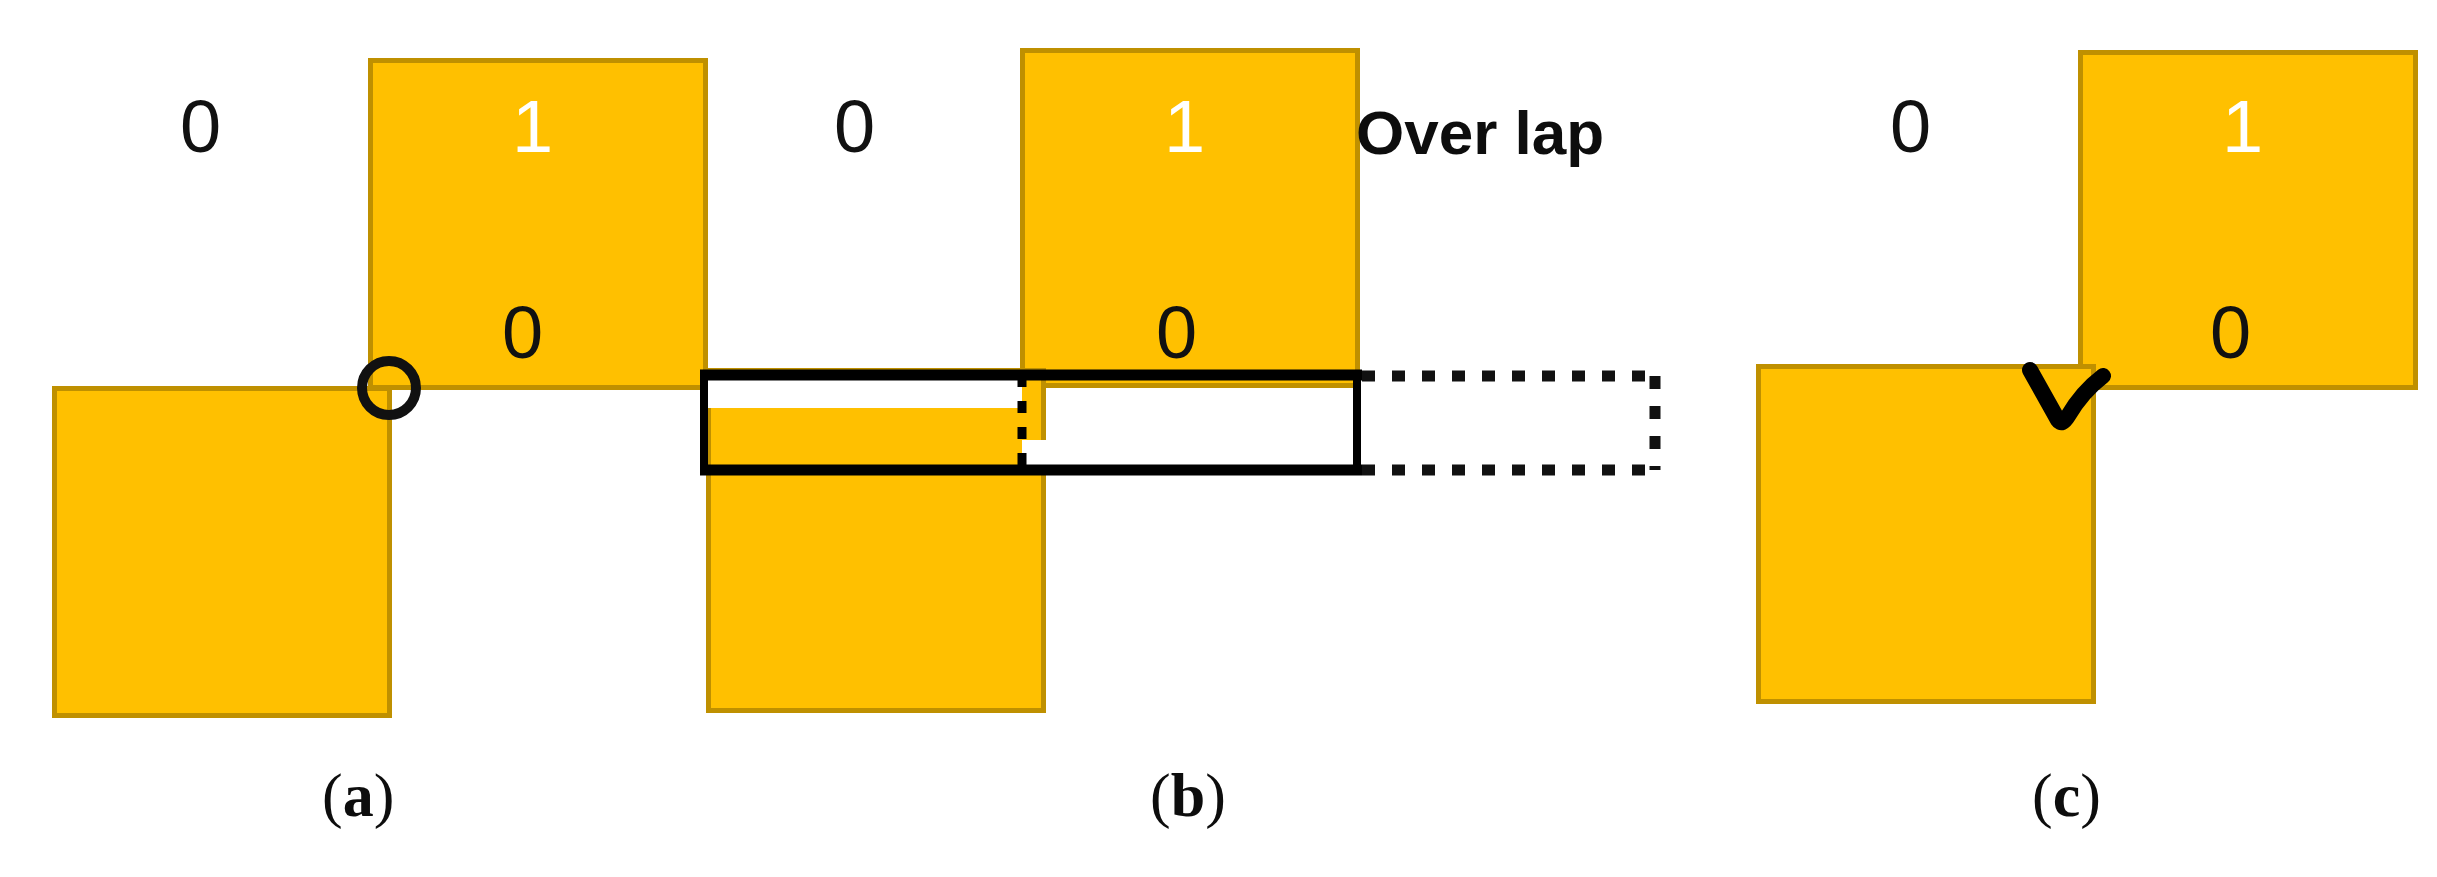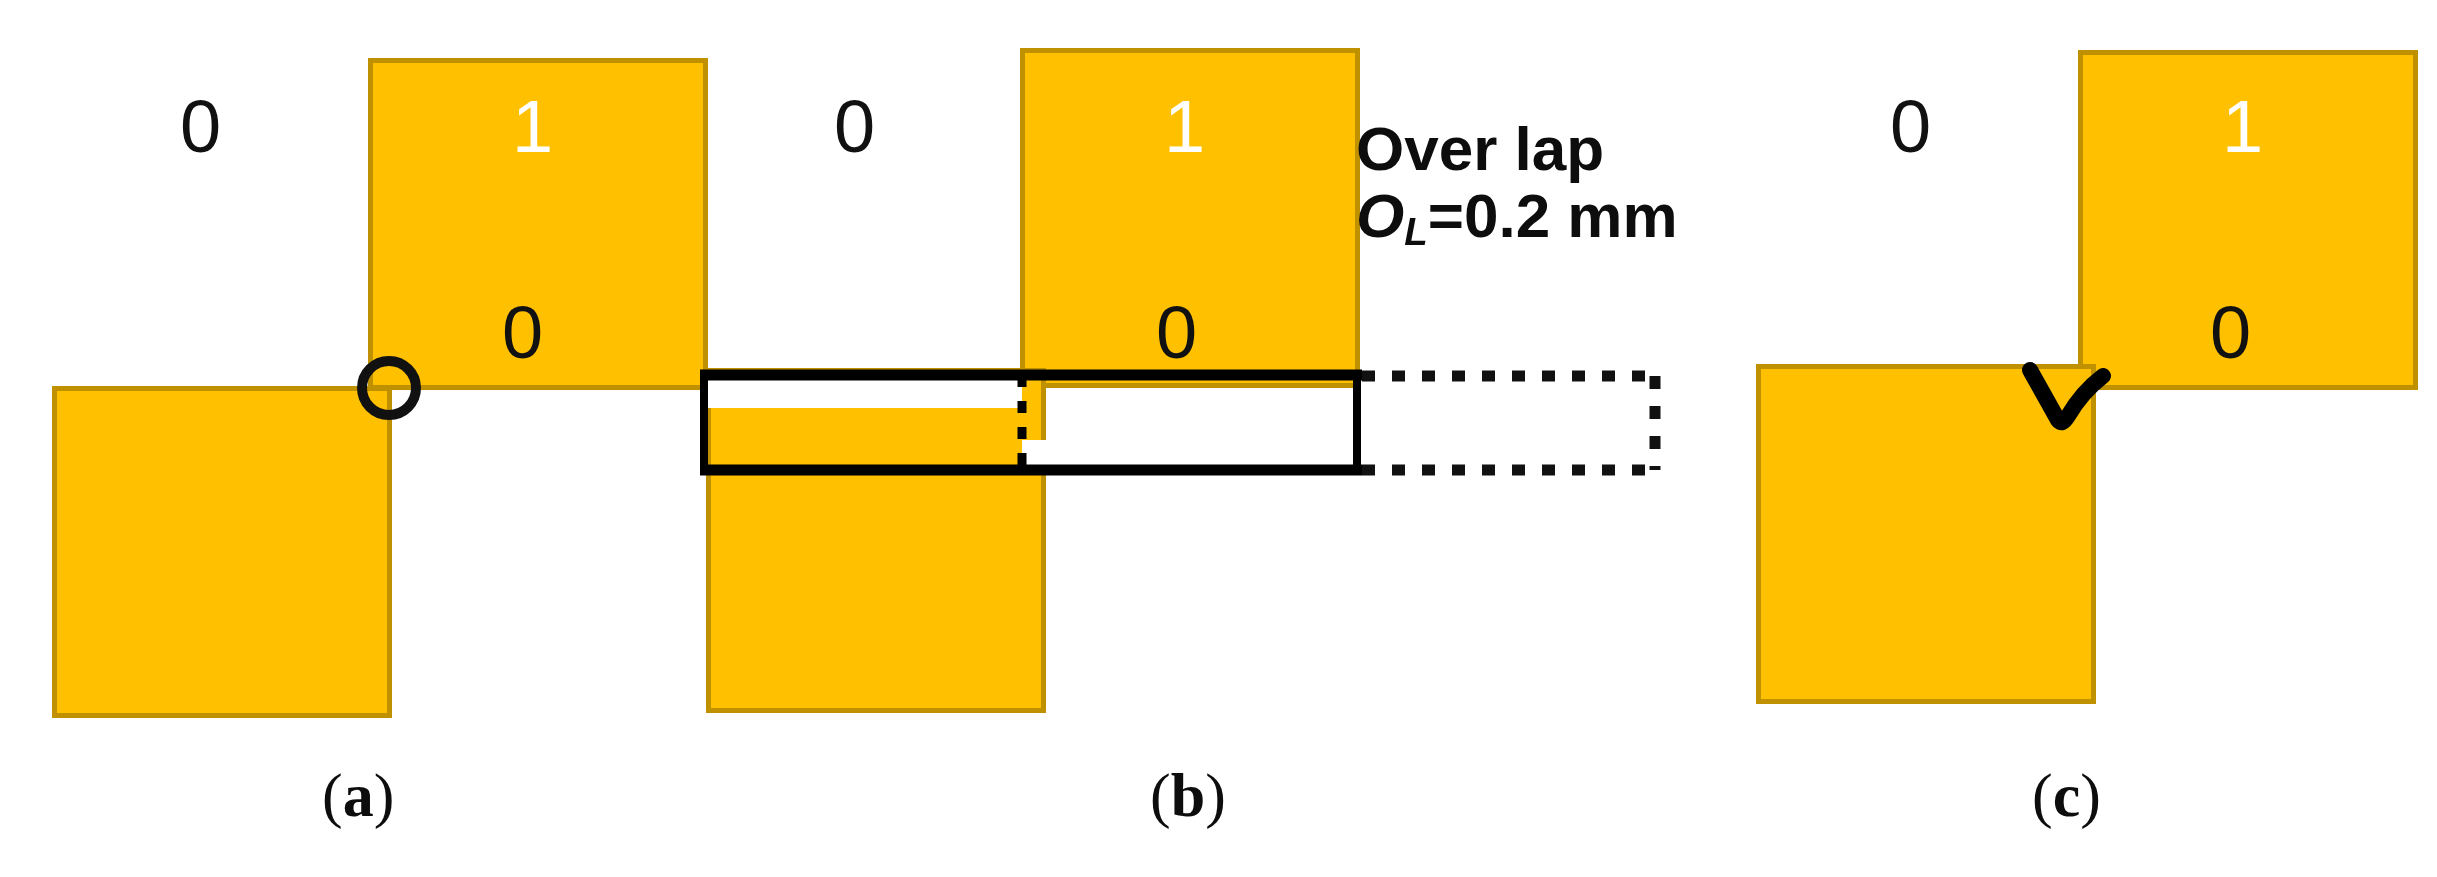--- a/index.html
+++ b/index.html
@@ -74,25 +74,22 @@
     <div class="sq sq-fill" style="left:1020px;top:48px;width:340px;height:340px;"></div>
     <div class="digit digit-white" style="left:1164px;top:90px;">1</div>
 
     <div class="sq sq-fill" style="left:706px;top:368px;width:340px;height:345px;"></div>
     <div class="digit digit-white" style="left:850px;top:296px;">1</div>
 
     <div class="digit digit-black" style="left:834px;top:90px;">0</div>
 
     <div class="digit digit-black" style="left:1156px;top:296px;">0</div>
 
-    <div class="annot" style="left:1356px;top:100px;margin-top:16px;">
+    <div class="annot" style="left:1356px;top:100px;">
       <div>Over lap</div>
-      <div>
-        <span class="ital">O</span><sub>L</sub><span>=</span><span>0.2 mm</span>
-      </div>
     </div>
 
     <div class="panel-label" style="left:1150px;top:760px;">
       <span class="paren">(</span><span>b</span><span class="paren">)</span>
     </div>
   </div>
 
   <div>
 
     <div class="sq sq-fill" style="left:2078px;top:50px;width:340px;height:340px;"></div>

